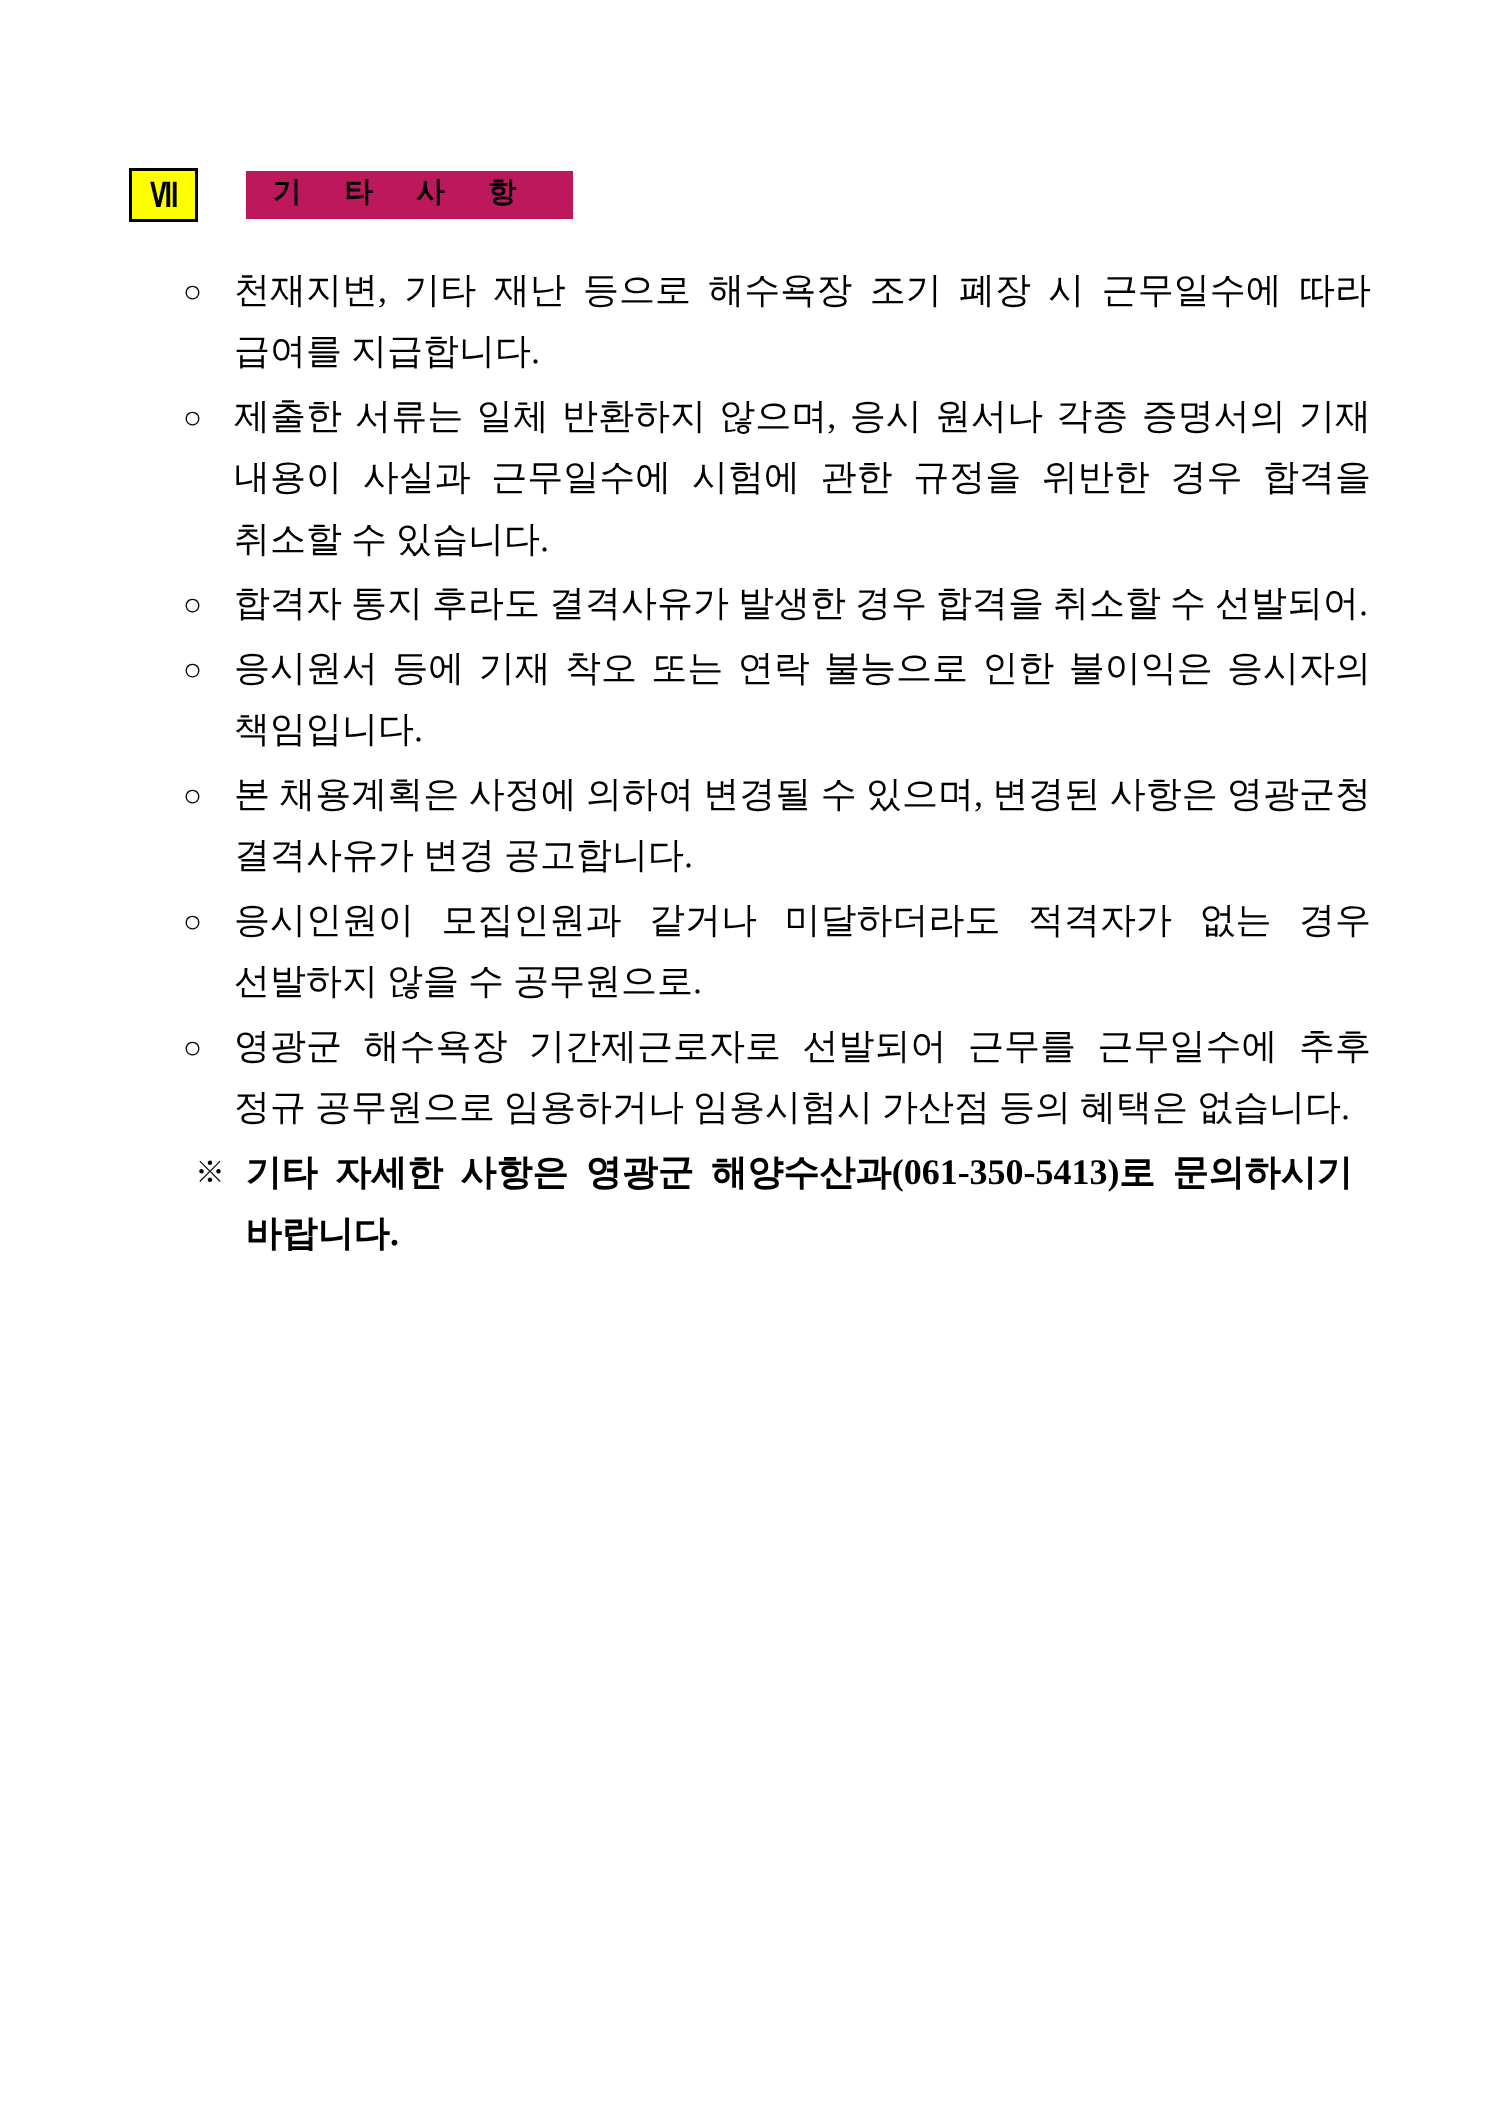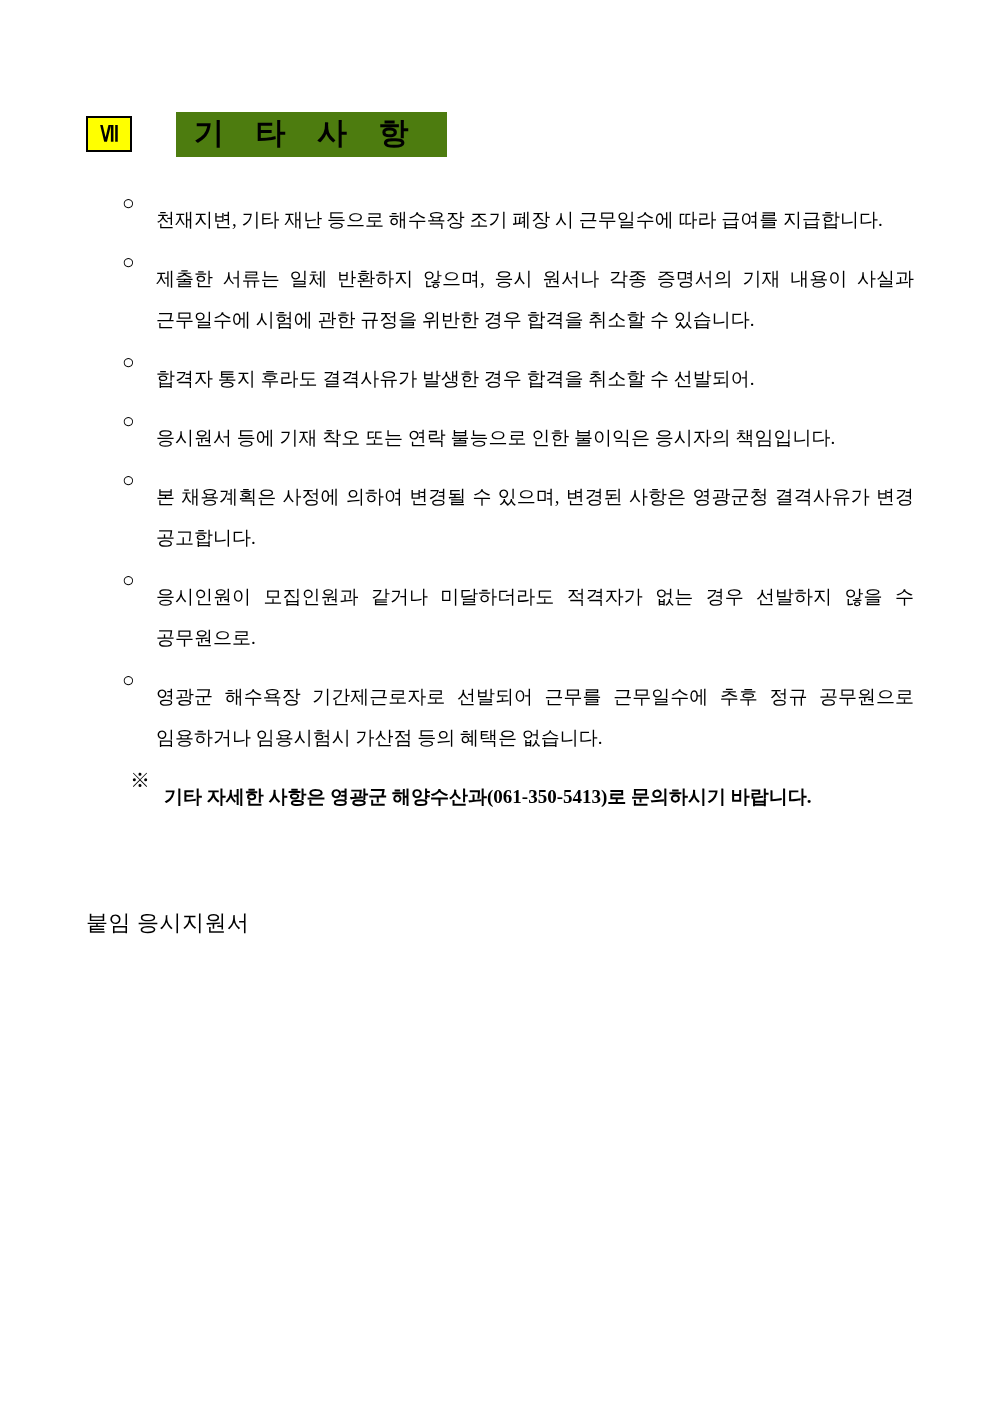--- a/index.html
+++ b/index.html
@@ -39,24 +39,24 @@
     align-items: center;
     justify-content: center;
     font-family: "Liberation Serif", serif;
     font-weight: bold;
     font-size: 22px;
     letter-spacing: 0px;
     line-height: 1;
     box-sizing: border-box;
   }
   .title-box {
-    margin-left: 44px;
-    background: #4d7c0f;
+    margin-left: 32px;
+    background: #be185d;
     padding: 4px 26px 6px 18px;
-    font-size: 30px;
+    font-size: 19px;
     font-weight: bold;
     letter-spacing: 12px;
     line-height: 1.15;
     color: #000;
     white-space: nowrap;
   }
 
   
   .list {
     margin: 0;
@@ -76,27 +76,26 @@
     text-align: left;
     padding-left: 36px;
     box-sizing: content-box;
   }
   .bullet.ref {
     font-size: 20px;
     padding-left: 44px;
   }
   .text {
     flex: 1 1 auto;
-    font-size: 19px;
+    font-size: 24px;
     line-height: 41px;
     text-align: justify;
     text-justify: inter-word;
     word-break: keep-all;
     padding-right: 6px;
-    margin-top: 16px;
   }
   .text.indent-ref {
     padding-right: 18px;
     font-weight: bold;
   }
   .attach {
     margin-top: 86px;
     font-size: 22px;
     line-height: 40px;
     padding-left: 0px;
@@ -150,15 +149,14 @@
       <span class="text">영광군 해수욕장 기간제근로자로 선발되어 근무를 근무일수에 추후 정규 공무원으로 임용하거나 임용시험시 가산점 등의 혜택은 없습니다.</span>
     </li>
 
     <li class="item">
       <span class="bullet ref">※</span>
       <span class="text indent-ref">기타 자세한 사항은 영광군 해양수산과(061-350-5413)로 문의하시기 바랍니다.</span>
     </li>
 
   </ul>
 
-  <div class="attach">붙임  응시지원서</div>
 
 </div>
 
 </body></html>

